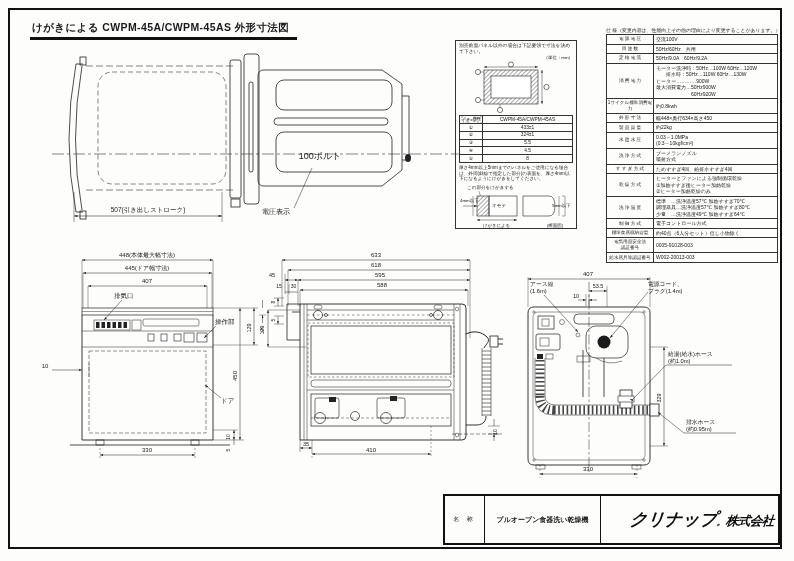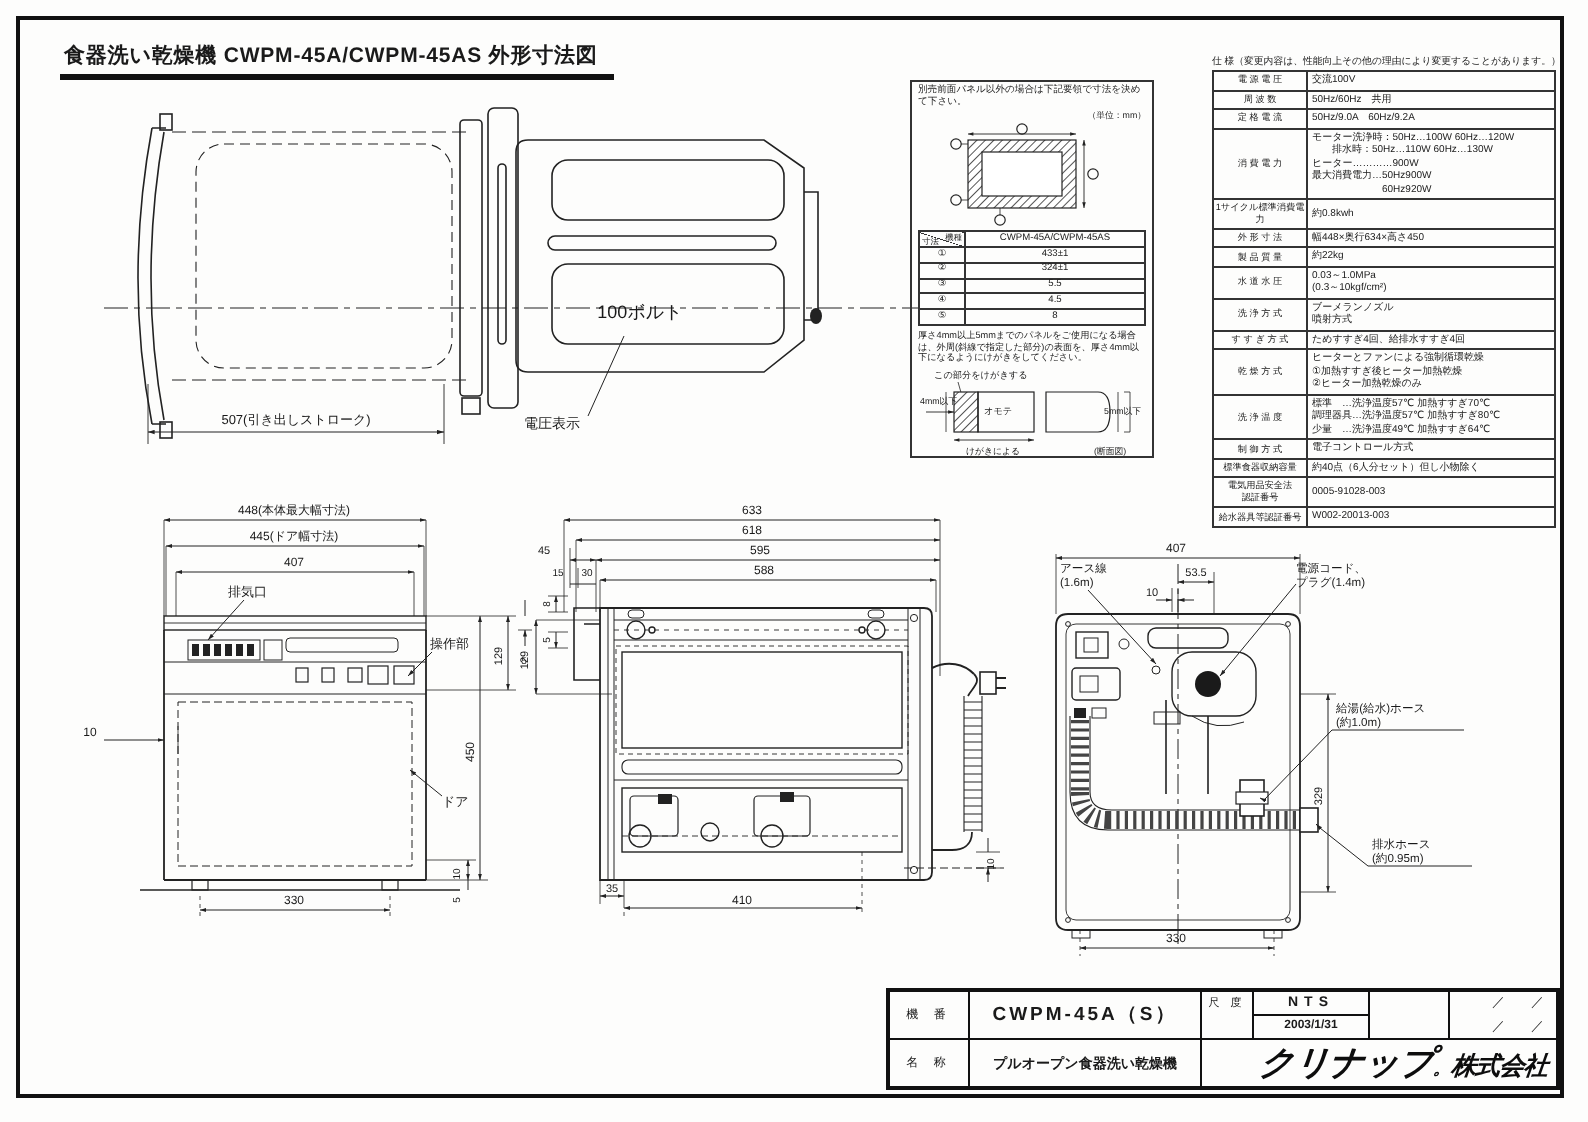--- a/index.html
+++ b/index.html
@@ -51,21 +51,21 @@
   .logo .big{font-size:17px;letter-spacing:0px;}
   .logo .dot{font-size:9px;}
   .logo .sub{font-size:12.5px;letter-spacing:-0.5px;}
 </style>
 </head>
 <body>
 
 <div class="sheet">
   <div class="frame"></div>
 
-  <div class="doc-title">食器洗い乾燥機 CWPM-45A/CWPM-45AS 外形寸法図</div>
+  <div class="doc-title">けがきによる CWPM-45A/CWPM-45AS 外形寸法図</div>
 
   <svg width="0" height="0">
     <defs>
       <marker id="ae" markerWidth="8" markerHeight="6" refX="6.5" refY="2" orient="auto">
         <path d="M0 0 L6.5 2 L0 4 Z" fill="#222"></path>
         </marker>
       <marker id="as" markerWidth="8" markerHeight="6" refX="0.5" refY="2" orient="auto">
         <path d="M6.5 0 L0.5 2 L6.5 4 Z" fill="#222"></path>
         </marker>
     </defs>
@@ -449,34 +449,20 @@
           </tr>
       <tr>
             <td class="lab">給水器具等認証番号</td>
             <td>W002-20013-003</td>
           </tr>
     </tbody>
       </table>
   </div>
 
   <div class="tblock">
-    <div class="tb-row r1">
-      <div class="cell lab">機 番</div>
-      <div class="cell model">CWPM-45A（S）</div>
-      <div class="rt">
-        <div class="g-scale">尺 度</div>
-        <div class="g-nts">NTS</div>
-        <div class="g-blank1"></div>
-        <div class="g-slash">／　　／</div>
-        <div class="g-blank2"></div>
-        <div class="g-date">2003/1/31</div>
-        <div class="g-blank3"></div>
-        <div class="g-slash">／　　／</div>
-      </div>
-    </div>
     <div class="tb-row">
       <div class="cell lab">名 称</div>
       <div class="cell namec">プルオープン食器洗い乾燥機</div>
       <div class="logo-cell">
         <span class="logo">
           <span class="big">クリナップ</span><span class="dot">。</span><span class="sub">株式会社</span>
         </span>
       </div>
     </div>
   </div>

